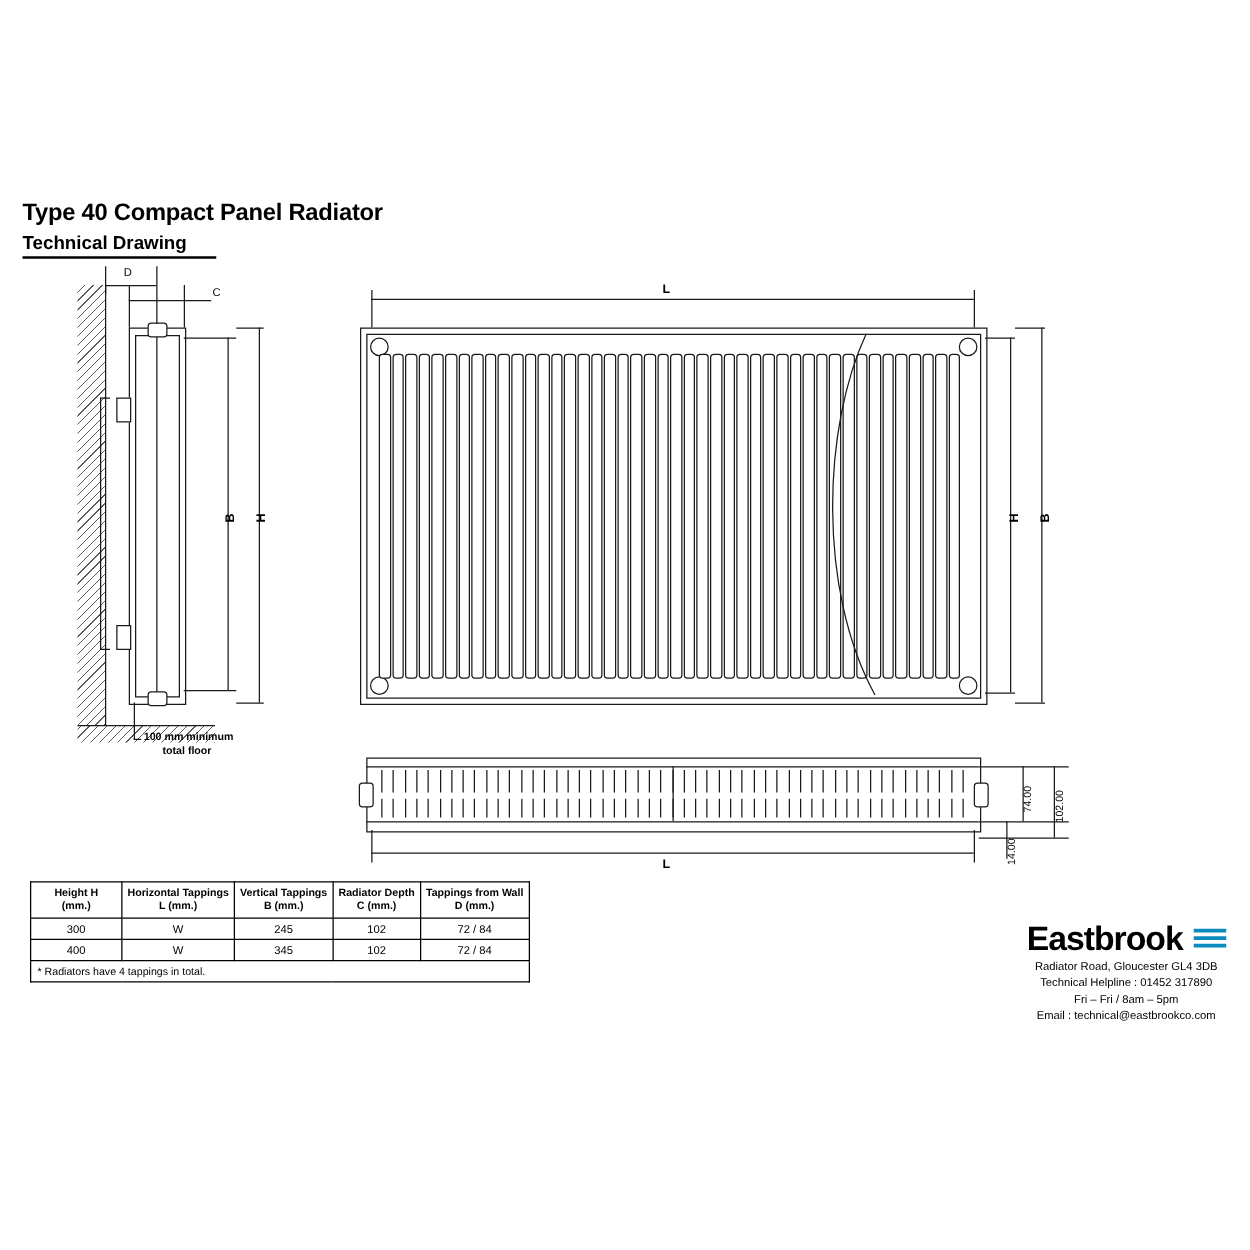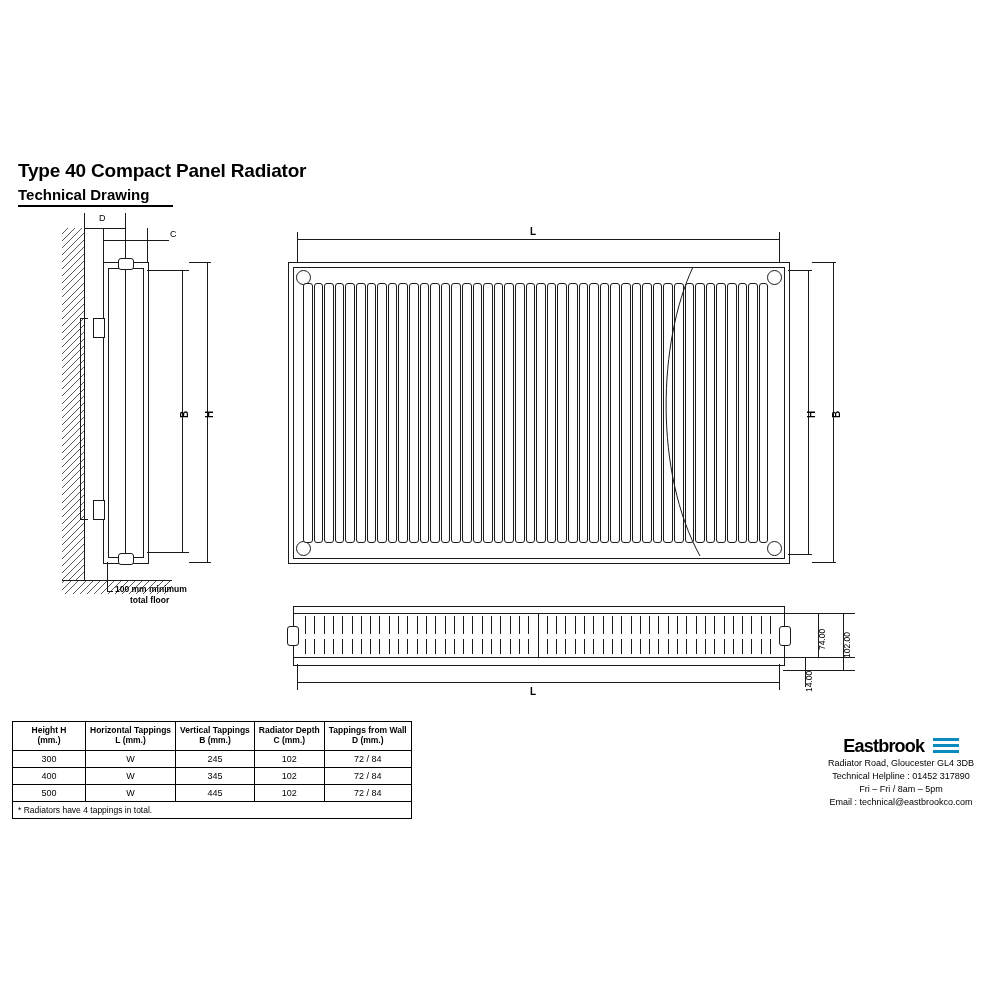--- a/index.html
+++ b/index.html
@@ -49,24 +49,23 @@
     font-size: 9px;
     font-family: "Liberation Sans", sans-serif;
     color: #000;
     white-space: nowrap;
   }
   .dim-txt.b { font-weight: bold; font-size: 10px; }
   .rot90 { transform: rotate(-90deg); transform-origin: left top; }
   
   .spec-table {
     position: absolute;
-    left: 12px; top: 705px;
+    left: 24px; top: 705px;
     border-collapse: collapse;
     font-size: 9px;
-    margin-top: 16px;
   }
   .spec-table th, .spec-table td {
     border: 1px solid #000;
     text-align: center;
     padding: 3px 2px;
     font-weight: normal;
   }
   .spec-table th {
     font-weight: bold;
     font-size: 8.5px;
@@ -80,21 +79,21 @@
     font-size: 8.5px;
   }
   
   .brand {
     position: absolute;
     left: 812px; top: 736px;
     width: 178px;
     text-align: center;
   }
   .brand-name {
-    font-size: 18px;
+    font-size: 27px;
     font-weight: bold;
     letter-spacing: -0.8px;
     display: inline-block;
     vertical-align: middle;
     text-align: right;
   }
   .brand-mark {
     display: inline-block;
     vertical-align: middle;
     margin-left: 4px;
@@ -422,27 +421,20 @@
         <td>102</td>
         <td>72 / 84</td>
       </tr>
       <tr>
         <td class="first">400</td>
         <td>W</td>
         <td>345</td>
         <td>102</td>
         <td>72 / 84</td>
       </tr>
-      <tr>
-        <td class="first">500</td>
-        <td>W</td>
-        <td>445</td>
-        <td>102</td>
-        <td>72 / 84</td>
-      </tr>
       <tr class="note">
         <td colspan="5">* Radiators have 4 tappings in total.</td>
       </tr>
     </tbody>
   </table>
 
   <div class="brand">
     <div>
       <span class="brand-name">Eastbrook</span>
       <span class="brand-mark"><i></i><i></i><i></i></span>

